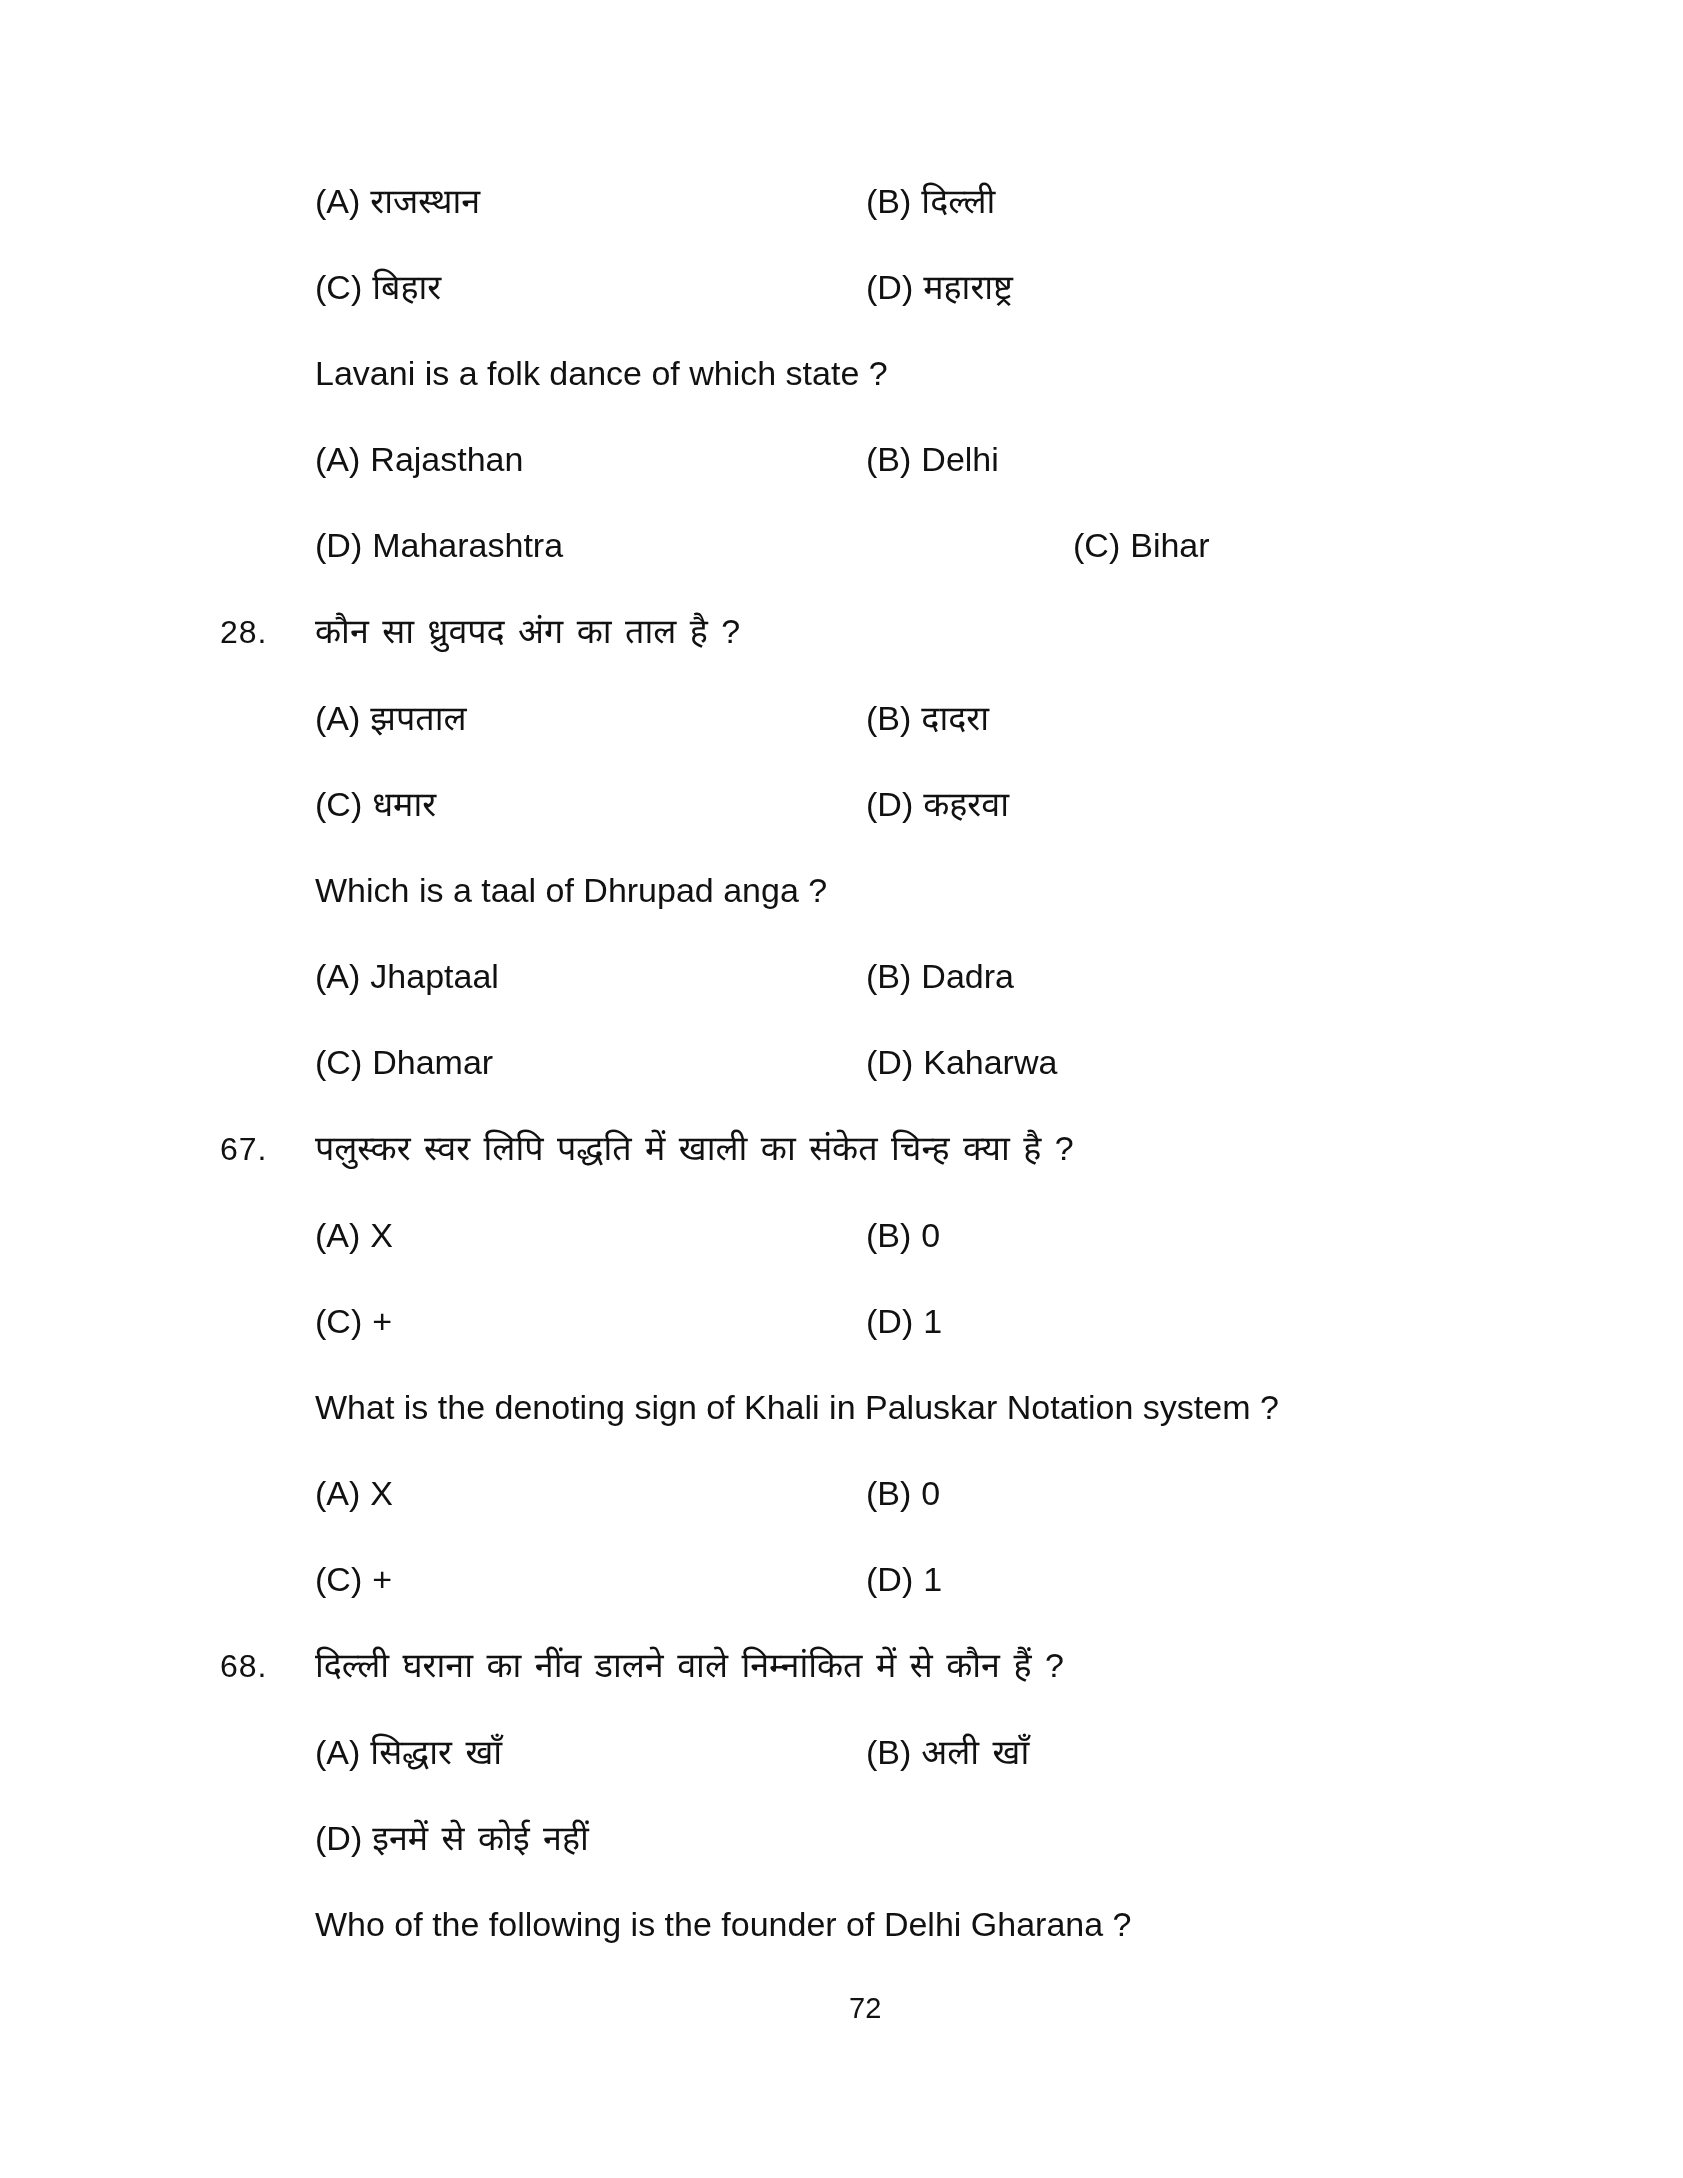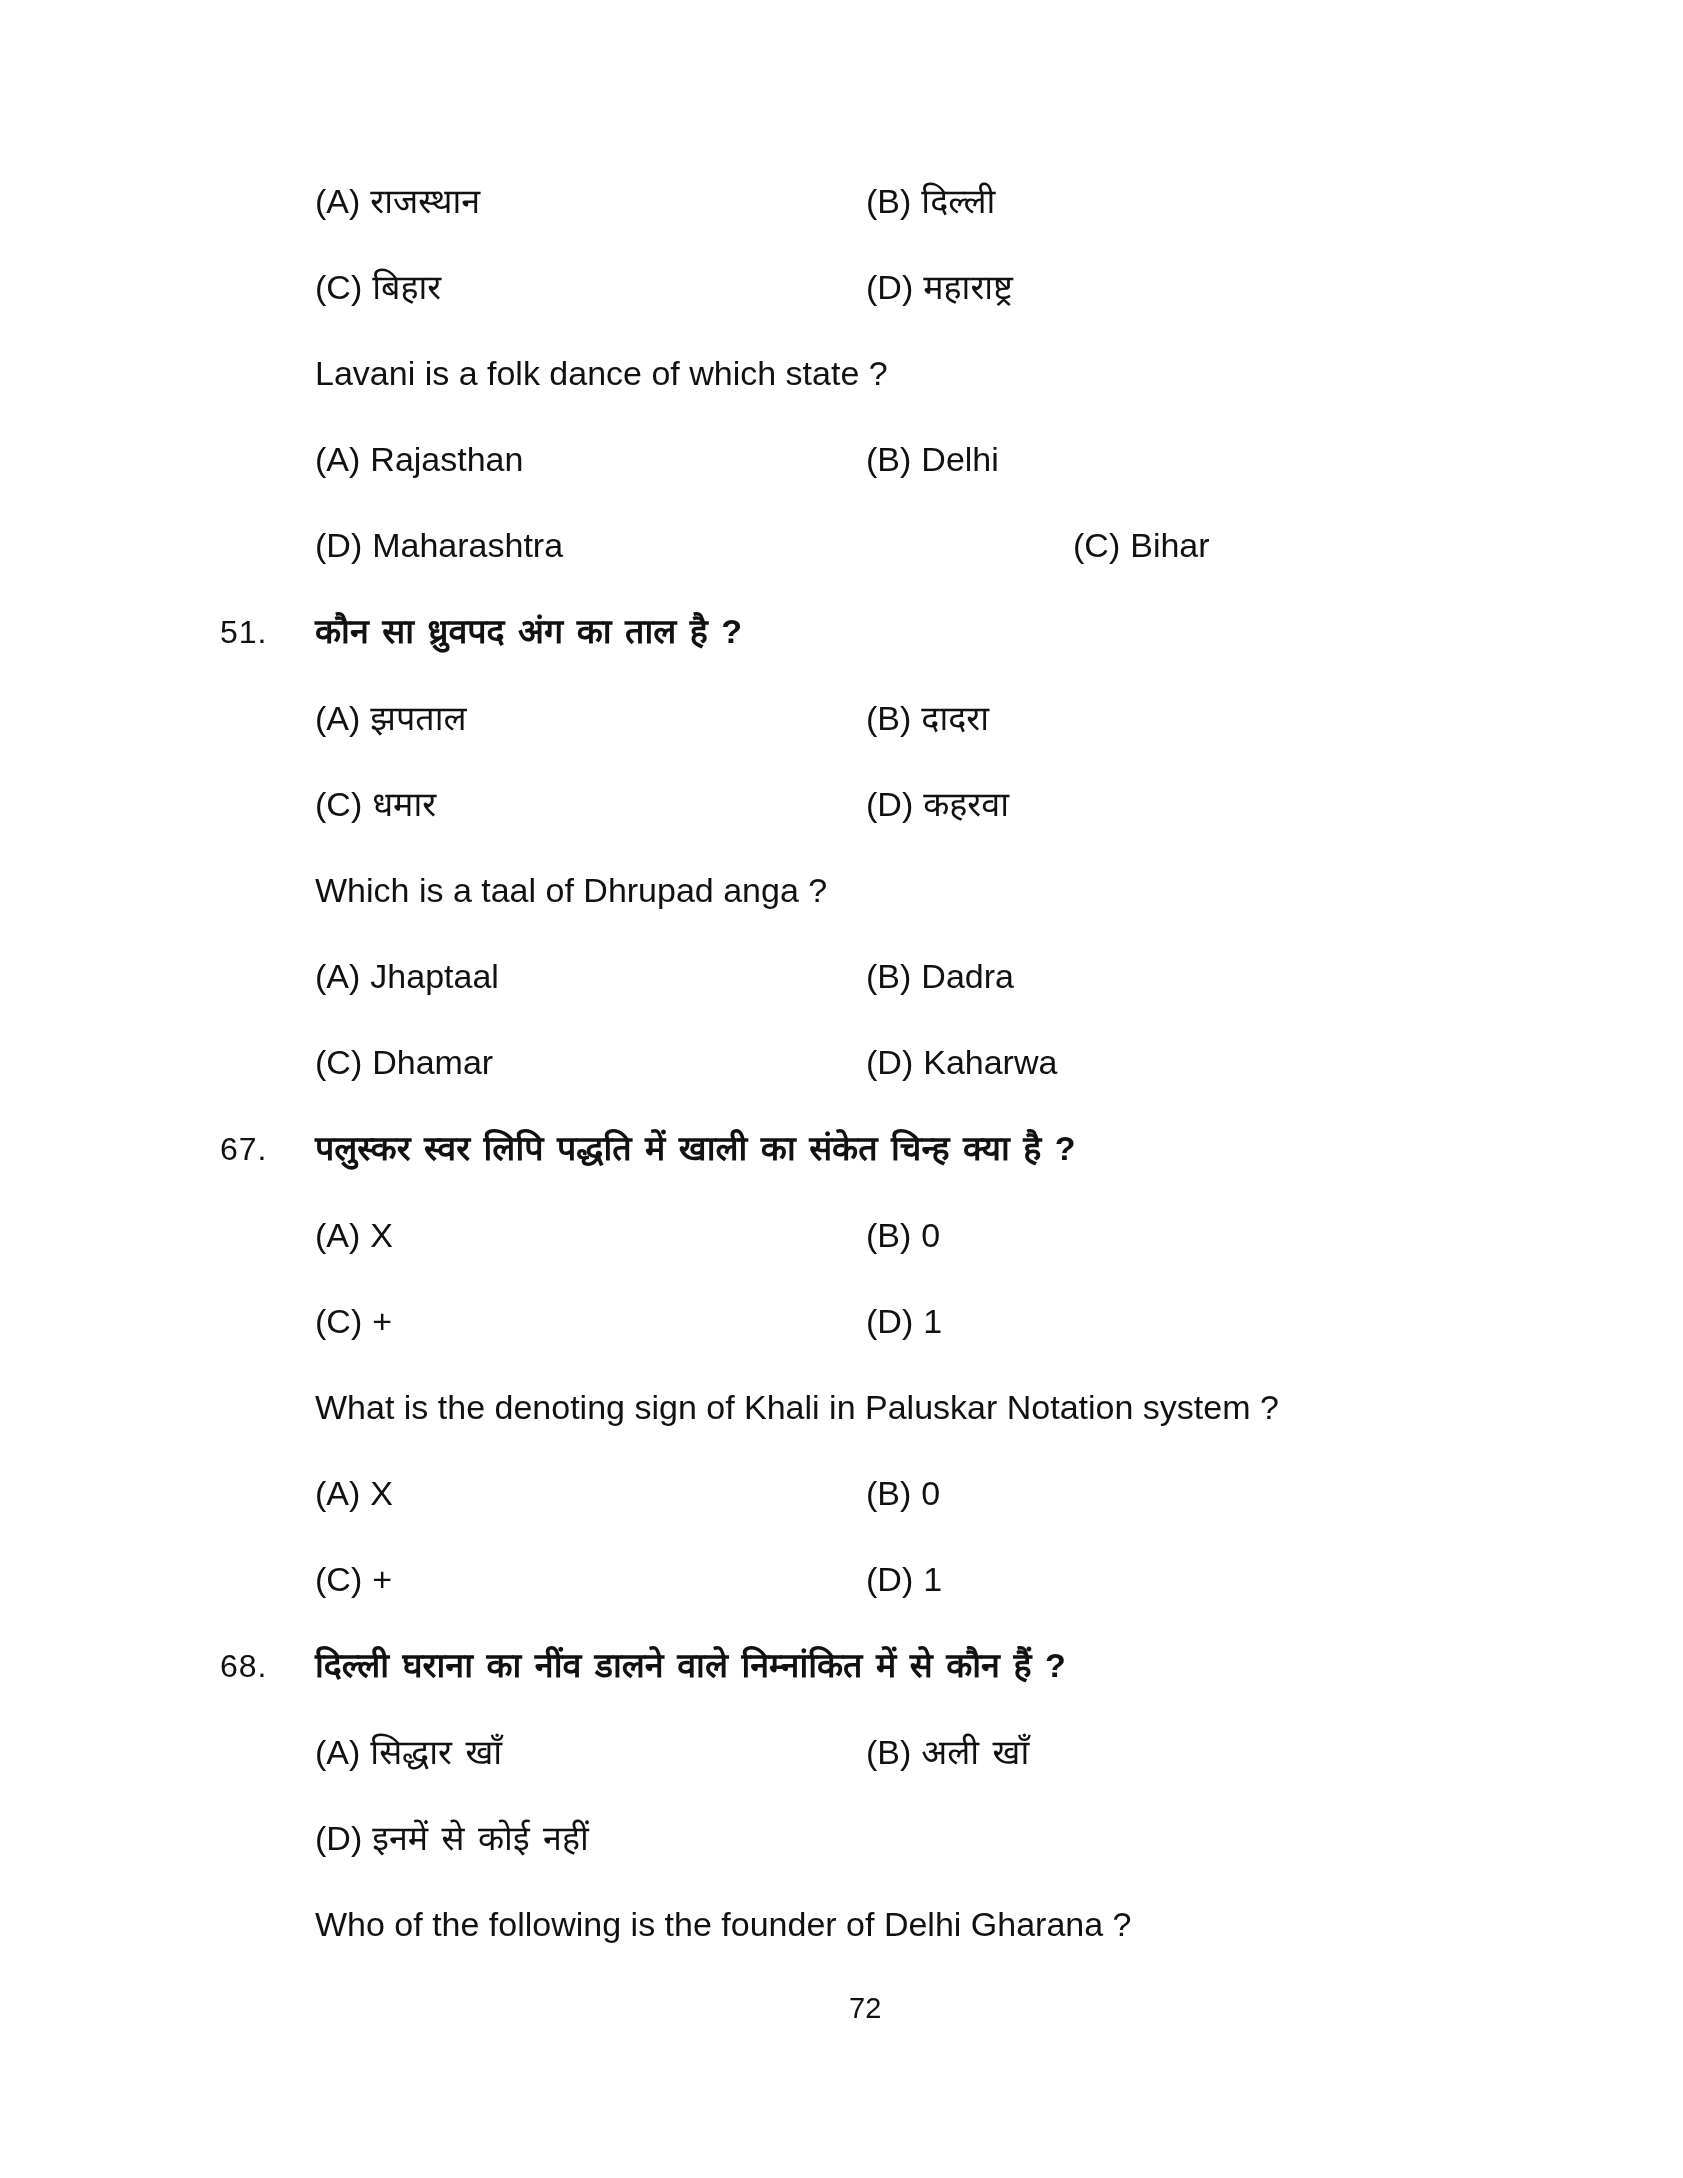--- a/index.html
+++ b/index.html
@@ -30,21 +30,21 @@
     align-items: flex-end;
   }
   
   .q-line { display: flex; align-items: baseline; }
   .q-num {
     width: 95px;
     flex: 0 0 95px;
     font-size: 32px;
     letter-spacing: 1px;
   }
-  .q-text { word-spacing: 4px; font-weight: bold; }
+  .q-text { word-spacing: 4px; }
   
   .indent { padding-left: 95px; }
   .opt-row { display: flex; }
   .opt { width: 551px; flex: 0 0 551px; }
   .opt.last { width: auto; flex: 1 1 auto; }
   .opt-label { margin-right: 10px; }
   .hindi { word-spacing: 4px; }
   .footer-page-number {
     position: absolute;
     left: 849px;
@@ -86,21 +86,21 @@
   <div class="line indent opt-row">
     <div class="opt last">
       <span class="opt-label">(D)</span><span class="opt-text">Maharashtra</span>
     </div>
     <div class="opt">
       <span class="opt-label">(C)</span><span class="opt-text">Bihar</span>
     </div>
   </div>
 
   <div class="line q-line">
-    <span class="q-num">51.</span>
+    <span class="q-num">28.</span>
     <span class="q-text hindi">कौन सा ध्रुवपद अंग का ताल है ?</span>
   </div>
   <div class="line indent opt-row">
     <div class="opt hindi">
       <span class="opt-label">(A)</span><span class="opt-text">झपताल</span>
     </div>
     <div class="opt last hindi">
       <span class="opt-label">(B)</span><span class="opt-text">दादरा</span>
     </div>
   </div>

